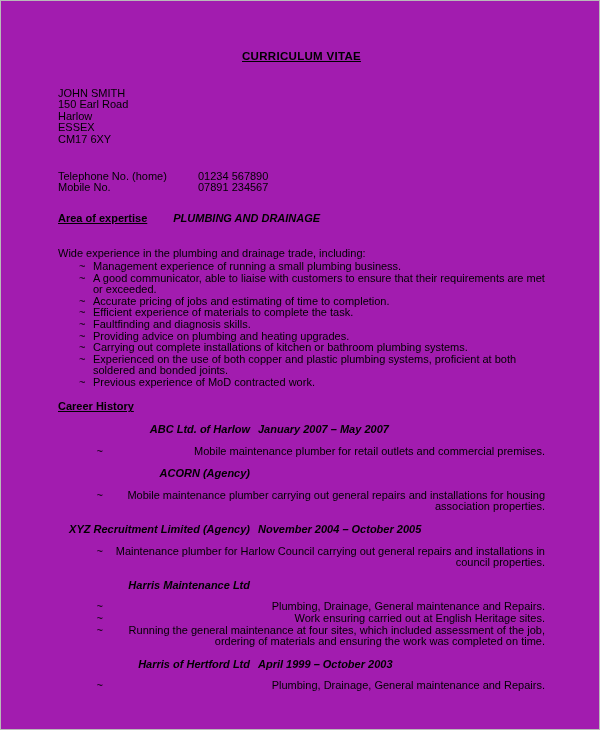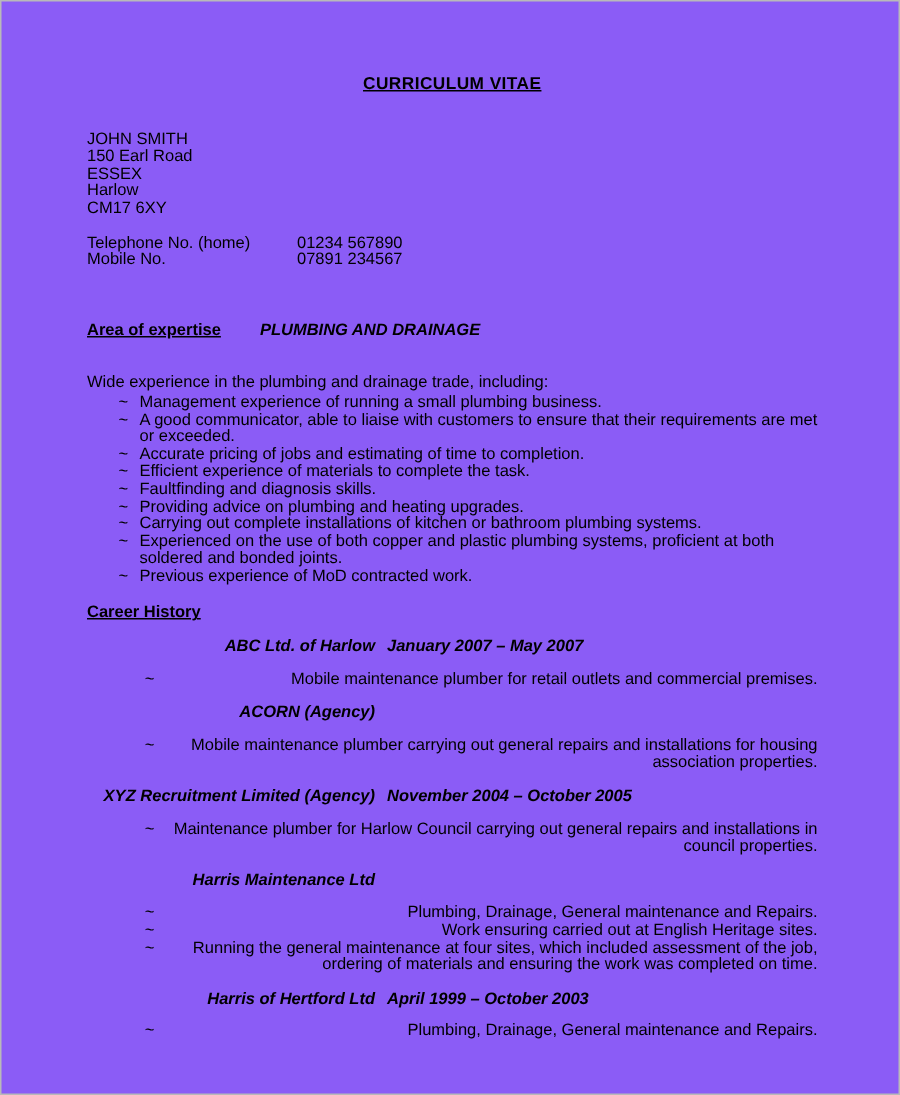--- a/index.html
+++ b/index.html
@@ -5,43 +5,43 @@
   html, body { margin: 0; padding: 0; background: #ffffff; }
   body {
     width: 600px; height: 730px;
     font-family: "Liberation Sans", sans-serif;
     color: #000;
   }
   .page {
     box-sizing: border-box;
     width: 600px; height: 730px;
     border: 1px solid #b9b9b9;
-    background: #8b5cf6;
+    background: #a21caf;
     padding: 50px 54px 0 57px;
     font-size: 11px;
     line-height: 11.6px;
     overflow: hidden;
   }
   .title {
     text-align: center;
     font-weight: bold;
     font-size: 11.5px;
     text-decoration: underline;
     letter-spacing: 0.3px;
     margin-bottom: 25px;
   }
   .name { font-weight: normal; }
-  .phones { margin-top: 11px; }
+  .phones { margin-top: 25px; }
   .phone-row { display: flex; }
   .phone-label { width: 140px; flex-shrink: 0; }
   .section-head {
     font-weight: bold;
     text-decoration: underline;
   }
-  .expertise-line { margin-top: 35px; display: flex; align-items: flex-start; }
+  .expertise-line { margin-top: 19px; display: flex; align-items: flex-start; }
   .expertise-value {
     font-weight: bold;
     font-style: italic;
     margin-left: 26px;
   }
   .intro { margin-top: 24px; }
   .bullets { margin-top: 1px; }
   .bullet { display: flex; padding-left: 21px; }
   .bullet .mk { width: 14px; flex-shrink: 0; }
   .bullet .bt { flex: 1; }
@@ -60,22 +60,22 @@
 </head>
 <body>
 
 <div class="page">
 
   <div class="title">CURRICULUM VITAE</div>
 
   <div class="contact">
     <div class="name">JOHN SMITH</div>
     <div>150 Earl Road</div>
+    <div>Harlow</div>
     <div>ESSEX</div>
-    <div>Harlow</div>
     <div>CM17 6XY</div>
   </div>
 
   <div class="phones">
     <div class="phone-row">
       <span class="phone-label">Telephone No. (home)</span>
       <span class="phone-value">01234 567890</span>
     </div>
     <div class="phone-row">
       <span class="phone-label">Mobile No.</span>

